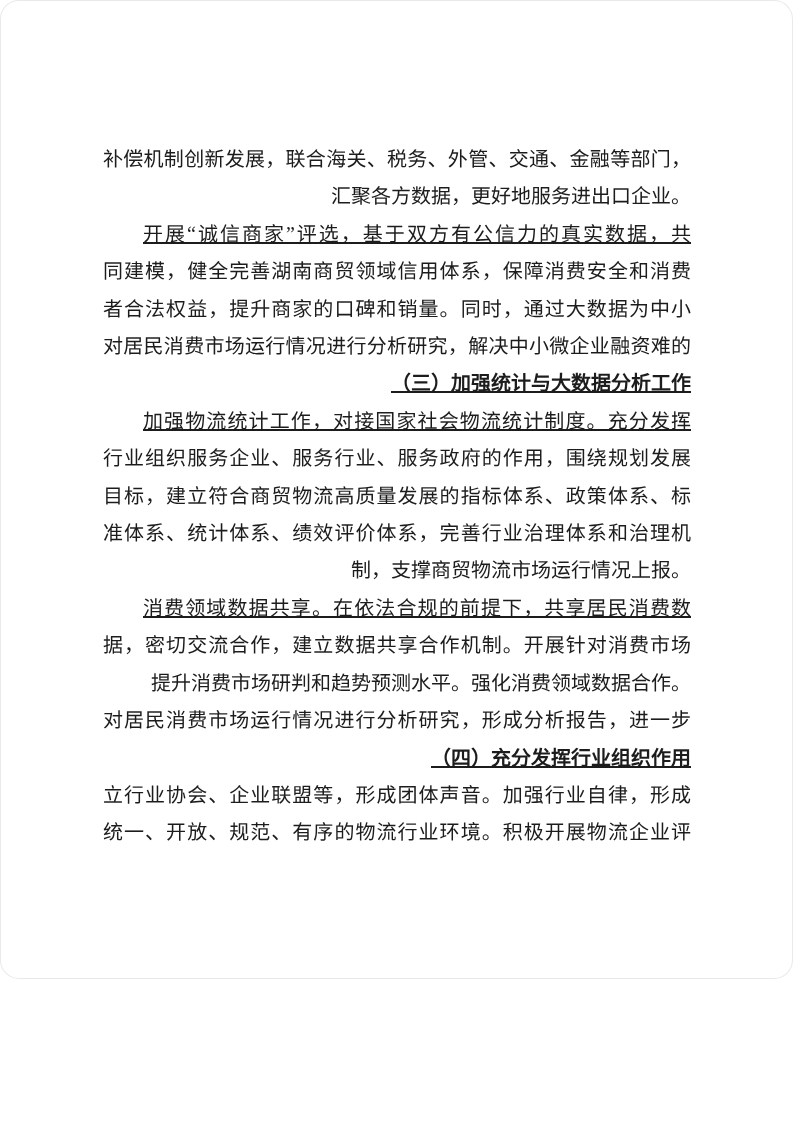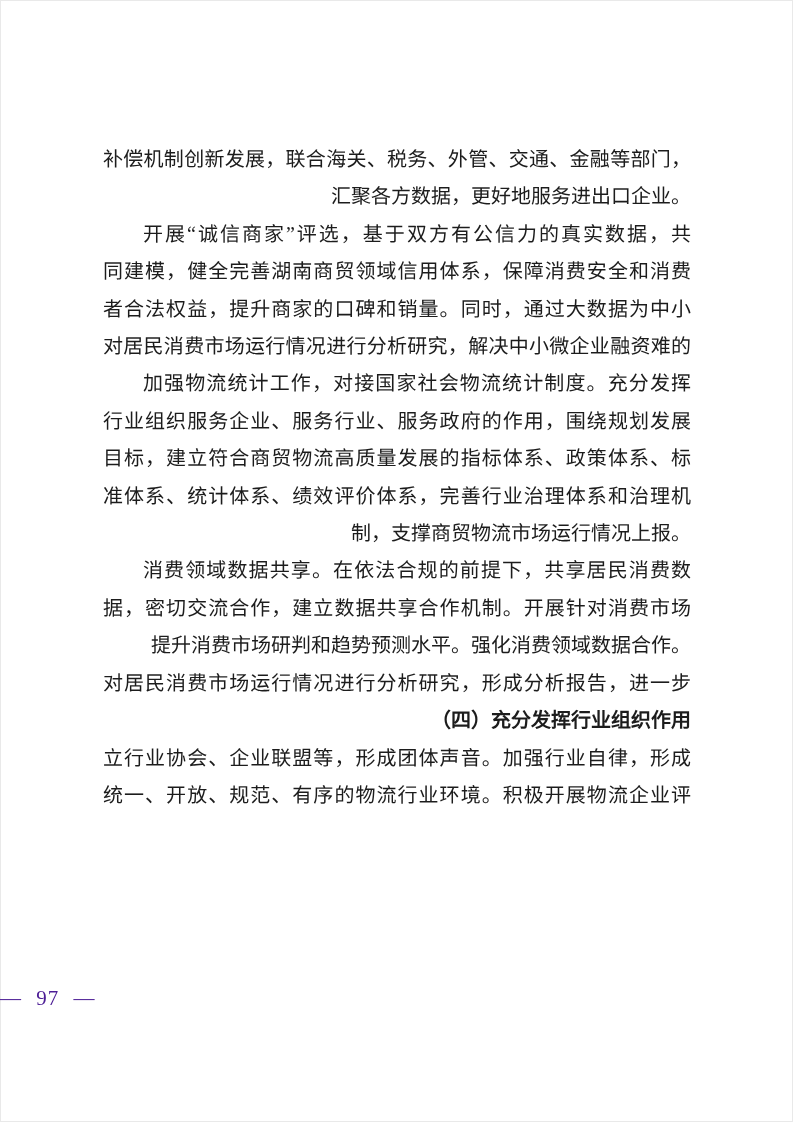--- a/index.html
+++ b/index.html
@@ -3,26 +3,27 @@
 <meta charset="utf-8">
 <style>
   html, body {
     margin: 0;
     padding: 0;
     background: #ffffff;
   }
   .page {
     position: relative;
     width: 793px;
-    height: 1122px;
+    height: 979px;
     background: #ffffff;
     box-shadow: inset 0 0 0 1px #e9e9e9;
     overflow: hidden;
     font-family: "Liberation Serif", "DejaVu Serif", serif;
     color: #1c1c1c;
+    border-radius: 19px;
   }
   .content {
     position: absolute;
     left: 103px;
     top: 141px;
     width: 588px;
     font-size: 20px;
     line-height: 37.4px;
     letter-spacing: 0;
   }
@@ -33,20 +34,21 @@
   .line {
     text-align: right;
     white-space: normal;
   }
   .line.fill {
     text-align: justify;
     text-align-last: justify;
   }
   .line.indent {
     text-indent: 2em;
+    text-decoration: underline;
   }
   .heading .line {
     font-weight: bold;
   }
   .footer {
     position: absolute;
     top: 986px;
     left: 0;
     width: 697px;
     text-align: left;
@@ -64,20 +66,23 @@
       <div class="para">
         <div class="line fill">补偿机制创新发展，联合海关、税务、外管、交通、金融等部门，</div>
         <div class="line">汇聚各方数据，更好地服务进出口企业。</div>
       </div>
       <div class="para">
         <div class="line fill indent">开展“诚信商家”评选，基于双方有公信力的真实数据，共</div>
         <div class="line fill">同建模，健全完善湖南商贸领域信用体系，保障消费安全和消费</div>
         <div class="line fill">者合法权益，提升商家的口碑和销量。同时，通过大数据为中小</div>
         <div class="line fill">对居民消费市场运行情况进行分析研究，解决中小微企业融资难的</div>
       </div>
+      <div class="heading">
+        <div class="line indent">（三）加强统计与大数据分析工作</div>
+      </div>
       <div class="para">
         <div class="line fill indent">加强物流统计工作，对接国家社会物流统计制度。充分发挥</div>
         <div class="line fill">行业组织服务企业、服务行业、服务政府的作用，围绕规划发展</div>
         <div class="line fill">目标，建立符合商贸物流高质量发展的指标体系、政策体系、标</div>
         <div class="line fill">准体系、统计体系、绩效评价体系，完善行业治理体系和治理机</div>
         <div class="line">制，支撑商贸物流市场运行情况上报。</div>
       </div>
       <div class="para">
         <div class="line fill indent">消费领域数据共享。在依法合规的前提下，共享居民消费数</div>
         <div class="line fill">据，密切交流合作，建立数据共享合作机制。开展针对消费市场</div>

